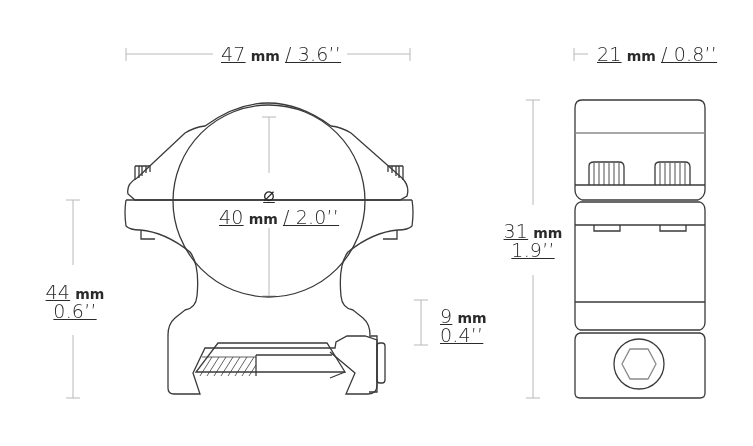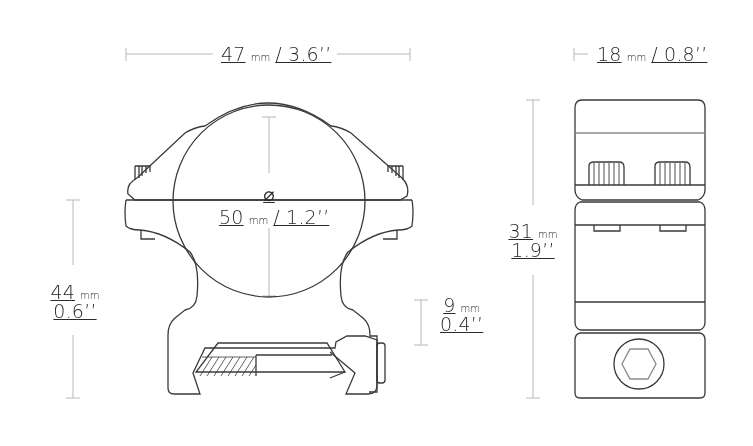--- a/index.html
+++ b/index.html
@@ -1,20 +1,20 @@
 <!DOCTYPE html>
 <html><head>
   <meta charset="utf-8">
   <style>
     html, body { margin: 0; padding: 0; background: #ffffff; }
     body { width: 753px; height: 446px; position: relative; overflow: hidden; font-family: "DejaVu Sans", sans-serif; }
     svg.drawing { position: absolute; left: 0; top: 0; }
     .label { position: absolute; color: #2a2a2a; font-family: "DejaVu Sans", sans-serif; font-weight: 300; white-space: nowrap; line-height: 1; }
     .label .big { font-size: 19px; letter-spacing: 0.2px; text-decoration: underline; }
-    .label .unit { font-size: 10px; }
+    .label .unit { font-size: 14px; font-weight: bold; }
     .center { text-align: center; }
     .dim-top { top: 45px; background: #fff; padding: 0 6px; }
   </style>
 </head>
 <body>
 
 <svg class="drawing" width="753" height="446" viewBox="0 0 753 446" xmlns="http://www.w3.org/2000/svg">
 
   <g stroke="#b8b8b8" stroke-width="1" fill="none">
 
@@ -123,43 +123,43 @@
   </g>
 </svg>
 
 <div class="label dim-top" style="left:215px;">
   <span class="big">47</span>
   <span class="unit">mm</span>
   <span class="big">/ 3.6’’</span>
 </div>
 
 <div class="label dim-top" style="left:591px;">
-  <span class="big">18</span>
+  <span class="big">21</span>
   <span class="unit">mm</span>
   <span class="big">/ 0.8’’</span>
 </div>
 
 <div class="label center" style="left:219px; top:185px; width:100px;">
   <div class="big" style="margin-bottom:4px;">⌀</div>
   <div>
-    <span class="big">50</span>
+    <span class="big">40</span>
     <span class="unit">mm</span>
-    <span class="big">/ 1.2’’</span>
+    <span class="big">/ 2.0’’</span>
   </div>
 </div>
 
 <div class="label center" style="left:40px; top:283px; width:70px;">
   <div>
     <span class="big">44</span>
     <span class="unit">mm</span>
   </div>
   <div class="big">0.6’’</div>
 </div>
 
-<div class="label" style="left:440px; top:296px;text-align:center;">
+<div class="label" style="left:440px; top:307px;">
   <div>
     <span class="big">9</span>
     <span class="unit">mm</span>
   </div>
   <div class="big">0.4’’</div>
 </div>
 
 <div class="label center" style="left:498px; top:222px; width:70px;">
   <div>
     <span class="big">31</span>

